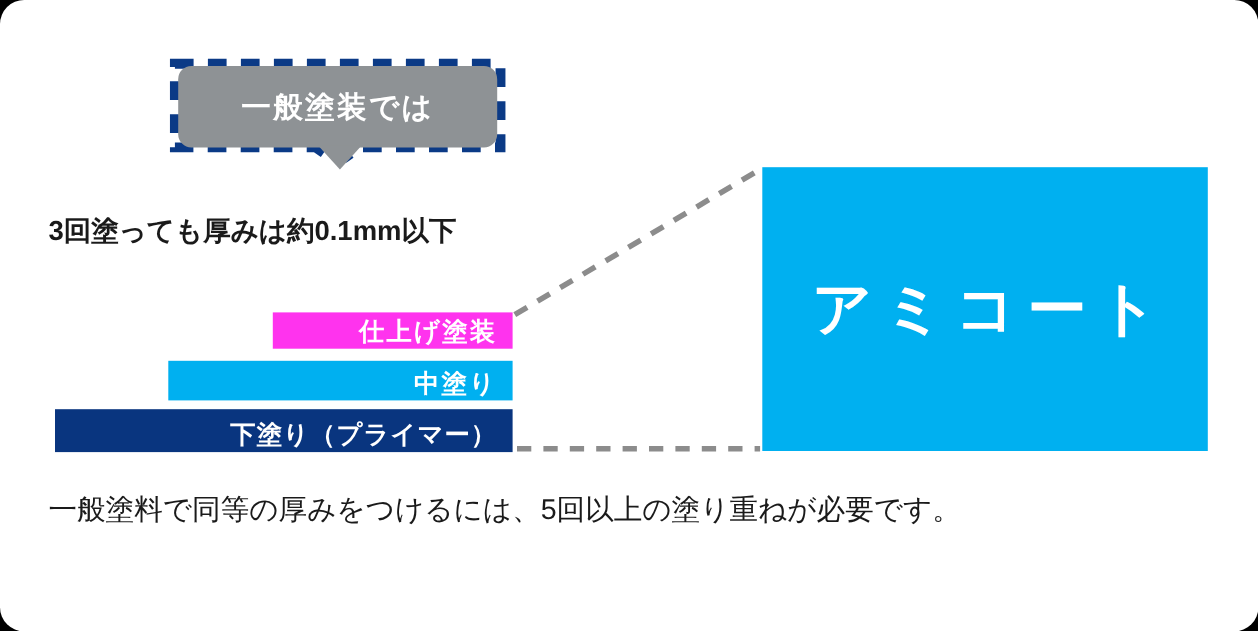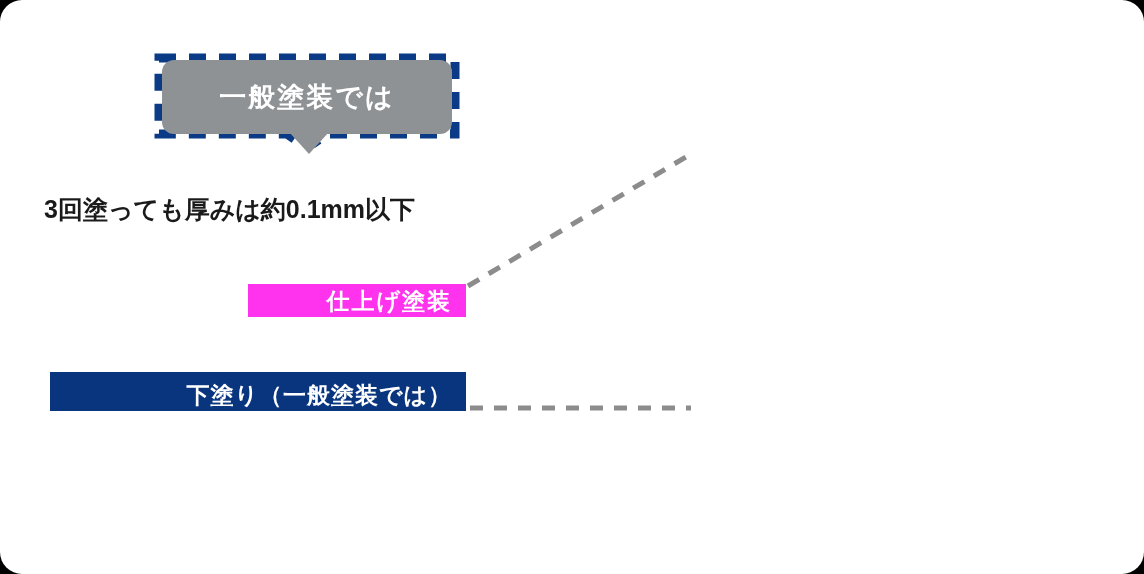--- a/index.html
+++ b/index.html
@@ -210,21 +210,28 @@
 
 
   <svg class="connector" viewBox="0 0 1144 574">
     <line x1="468" y1="286" x2="691" y2="154" stroke="#8c8c8c" stroke-width="5" stroke-dasharray="13 11"></line>
     <line x1="470" y1="408" x2="691" y2="408" stroke="#8c8c8c" stroke-width="5" stroke-dasharray="13 11"></line>
   </svg>
 
   <div class="bar bar-top">
     <span>仕上げ塗装</span>
   </div>
+  <div class="bar bar-mid">
+    <span>中塗り</span>
+  </div>
   <div class="bar bar-bot">
-    <span>下塗り（一般塗装では）</span>
-  </div>
-
+    <span>下塗り（プライマー）</span>
+  </div>
+
+  <div class="product-box">
+    <span class="product-label">アミコート</span>
+  </div>
 
   <div class="footer">
+    <div class="footer-line">一般塗料で同等の厚みをつけるには、5回以上の塗り重ねが必要です。</div>
   </div>
 
 </div>
 
 </body></html>

